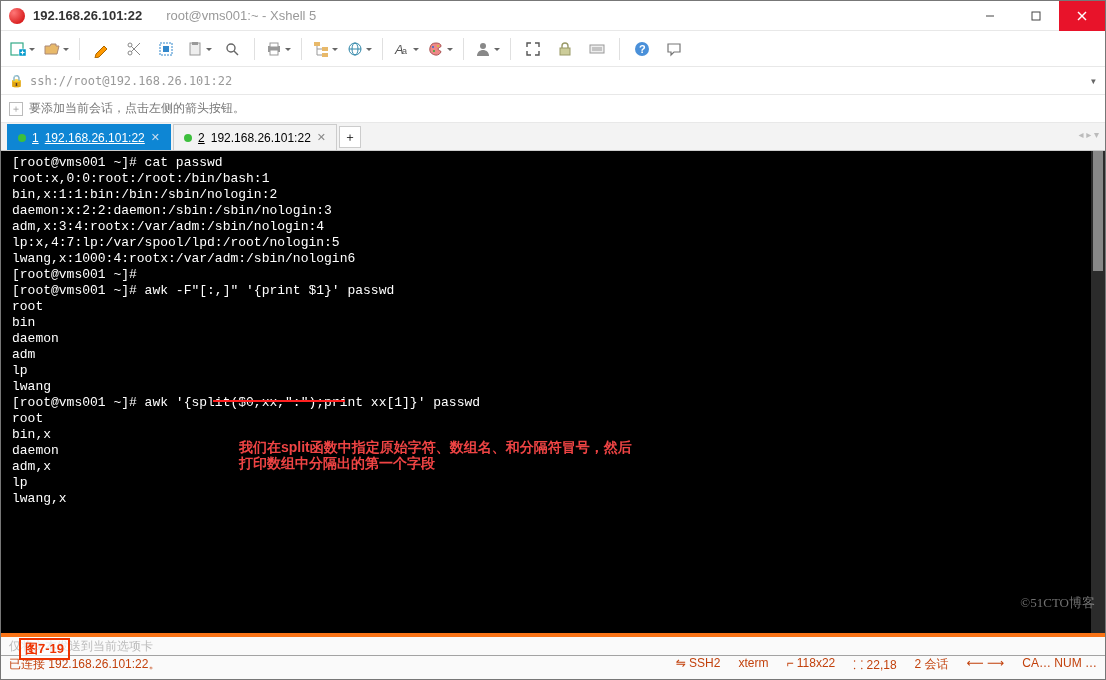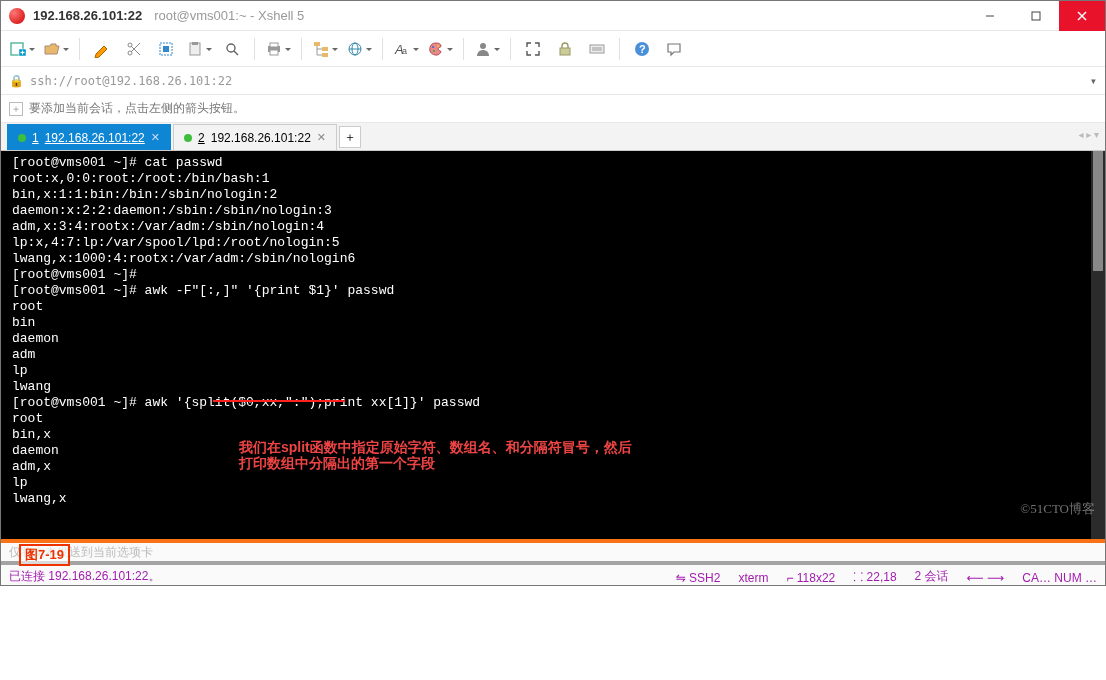--- a/index.html
+++ b/index.html
@@ -1,21 +1,21 @@
 <!DOCTYPE html>
 <html><head>
 <meta charset="utf-8">
 <style>
   * { box-sizing: border-box; }
   body { margin: 0; font-family: "Microsoft YaHei", Tahoma, sans-serif; font-size: 12px; background: #fff; width: 1106px; height: 680px; overflow: hidden; }
-  .window { border: 1px solid #777; width: 1106px; height: 586px; display: flex; flex-direction: column; background: #fff; }
+  .window { border: 1px solid #777; width: 1106px; height: 680px; display: flex; flex-direction: column; background: #fff; }
   .titlebar { height: 30px; background: #fff; display: flex; align-items: center; padding: 0 0 0 8px; border-bottom: 1px solid #e8e8e8; }
   .titlebar .app-icon { width: 16px; height: 16px; border-radius: 50%; background: radial-gradient(circle at 30% 30%, #f77, #c00); margin-right: 8px; }
   .titlebar .title-bold { font-weight: bold; font-size: 13px; color: #333; }
-  .titlebar .title-rest { font-size: 13px; color: #999; margin-left: 12px; }
+  .titlebar .title-rest { font-size: 13px; color: #999; margin-left: 24px; }
   .title-ctrls { margin-left: auto; display: flex; }
   .title-ctrls .ctrl { width: 46px; height: 30px; display: flex; align-items: center; justify-content: center; color: #444; }
   .title-ctrls .close { background: #e8132a; color: #fff; }
   .ctrl svg { width: 10px; height: 10px; }
   .menubar { height: 26px; display: flex; align-items: center; padding: 0 6px; gap: 2px; border-bottom: 1px solid #e8e8e8; font-size: 13px; color: #333; }
   .menubar span { padding: 2px 8px; cursor: default; }
   .toolbar { height: 36px; display: flex; align-items: center; padding: 0 6px; gap: 4px; border-bottom: 1px solid #e8e8e8; }
   .tbtn { display: flex; align-items: center; justify-content: center; height: 28px; min-width: 28px; padding: 0 2px; color: #555; }
   .tbtn.dd::after { content: ""; border: 3px solid transparent; border-top-color: #666; margin-left: 2px; position: relative; top: 2px; }
   .tbtn svg { width: 18px; height: 18px; }
@@ -35,21 +35,21 @@
   .tab .num { text-decoration: underline; }
   .addtab { width: 22px; height: 22px; border: 1px solid #ccc; display: flex; align-items: center; justify-content: center; margin-bottom: 2px; background: #fff; }
   .tabnav { position: absolute; right: 6px; top: 6px; color: #bbb; display: flex; gap: 4px; font-size: 10px; }
   .terminal { flex: 1; background: #000; color: #fff; font-family: Consolas, "Courier New", monospace; font-size: 13px; line-height: 16px; padding: 4px 11px; white-space: pre; overflow: hidden; position: relative; }
   .terminal .underline-red { position: absolute; height: 2px; background: #ff2020; }
   .terminal .anno { position: absolute; color: #ef4444; font-family: "Microsoft YaHei", sans-serif; font-size: 14px; font-weight: bold; }
   .scrollbar { position: absolute; right: 0; top: 0; bottom: 0; width: 14px; background: #2b2b2b; }
   .scrollbar .thumb { position: absolute; left: 2px; right: 2px; top: 0; height: 120px; background: #888; }
   .inputprompt { height: 22px; background: #fafafa; display: flex; align-items: center; padding: 4px 8px; color: #bbb; font-size: 12px; border-top: 4px solid #f97316; position: relative; }
   .fig-label { position: absolute; left: 18px; top: 1px; border: 2px solid #e30; color: #e30; font-weight: bold; font-size: 13px; padding: 0 4px; background: rgba(255,255,255,0.6); text-align: right; }
-  .statusbar { height: 24px; background: #fafafa; border-top: 4px solid #a3a3a3; display: flex; align-items: flex-end; padding: 0 8px; font-size: 12px; color: #a21caf; gap: 18px; }
+  .statusbar { height: 24px; background: #fafafa; border-top: 1px solid #a3a3a3; display: flex; align-items: flex-start; padding: 0 8px; font-size: 12px; color: #c2410c; gap: 18px; }
   .statusbar .spacer { flex: 1; }
   .watermark { position: absolute; right: 10px; bottom: 22px; color: #bbb; font-size: 13px; font-family: "Microsoft YaHei"; opacity: 0.6; }
 </style>
 </head>
 <body>
 
 <div class="window">
 
   <div class="titlebar">
     <div class="app-icon"></div>

